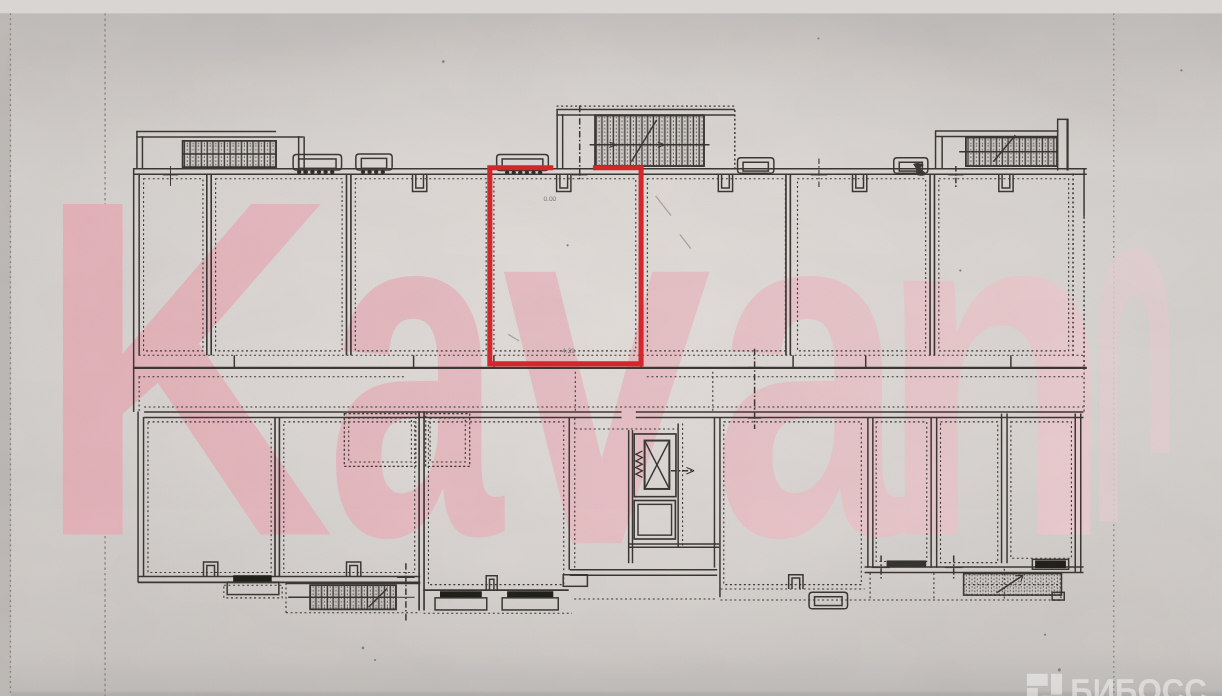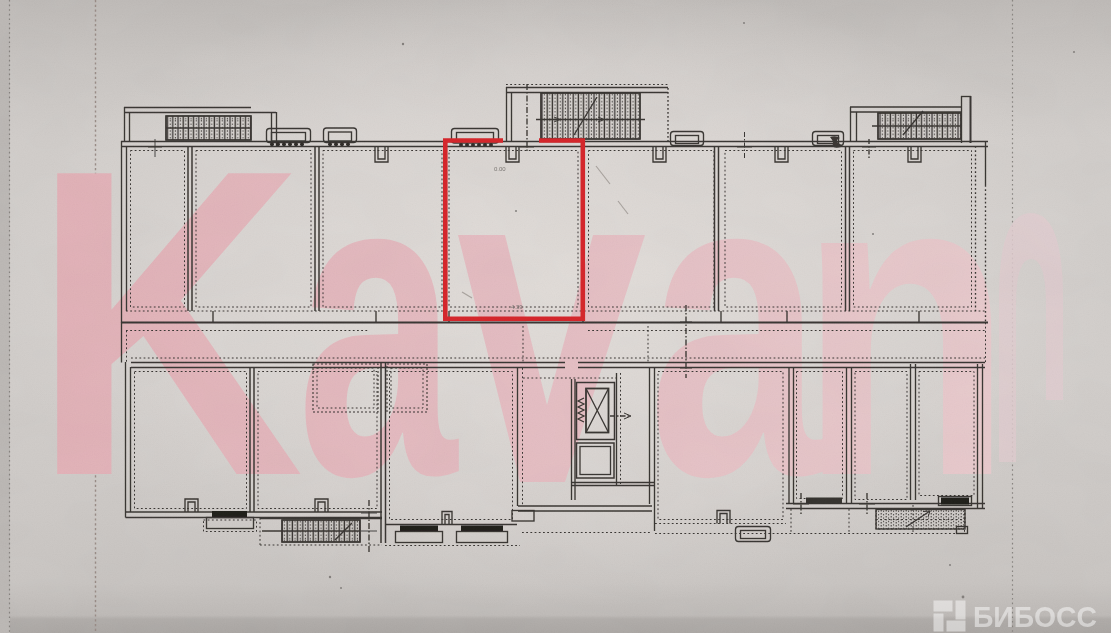--- a/index.html
+++ b/index.html
@@ -1,17 +1,17 @@
 <!DOCTYPE html>
 <html><head>
 <meta charset="utf-8">
 <style>
 html,body{margin:0;padding:0;width:1111px;height:633px;overflow:hidden;}
 body{font-family:"Liberation Sans",sans-serif;background:#d9d5d2;}
-#page{position:relative;width:1111px;height:513px;}
+#page{position:relative;width:1111px;height:513px;margin-top:12px;}
 </style>
 </head>
 <body>
 <div id="page">
 <svg width="1111" height="633" viewBox="0 0 1111 633">
 <defs>
 <linearGradient id="bgv" x1="0" y1="0" x2="0" y2="1">
 <stop offset="0" stop-color="#ccc8c5"></stop>
 <stop offset="0.10" stop-color="#d8d4d1"></stop>
 <stop offset="0.22" stop-color="#e1ddda"></stop>

